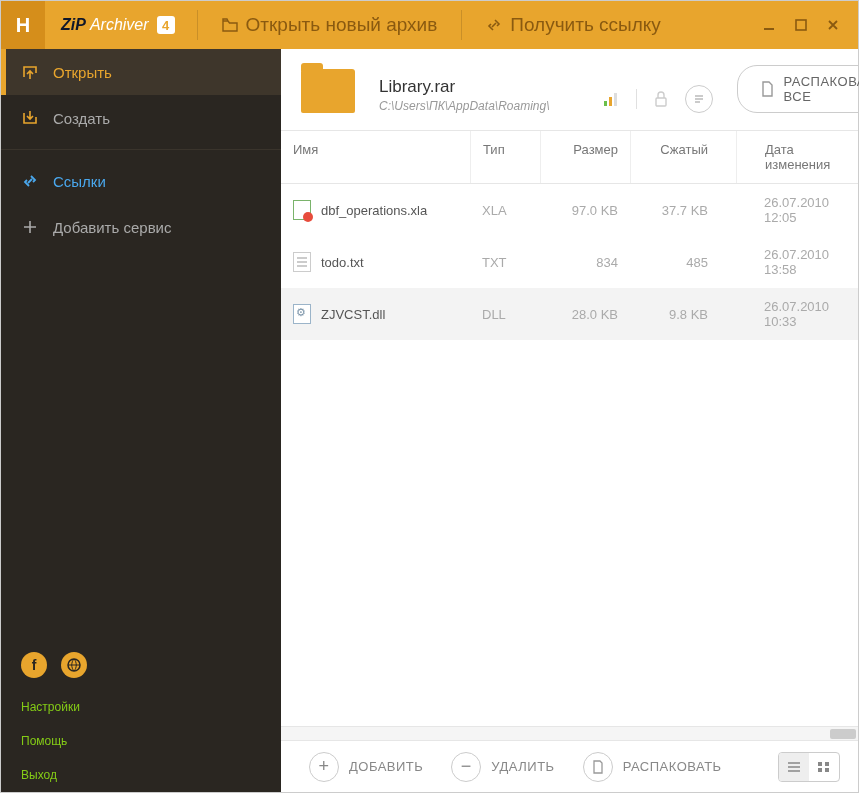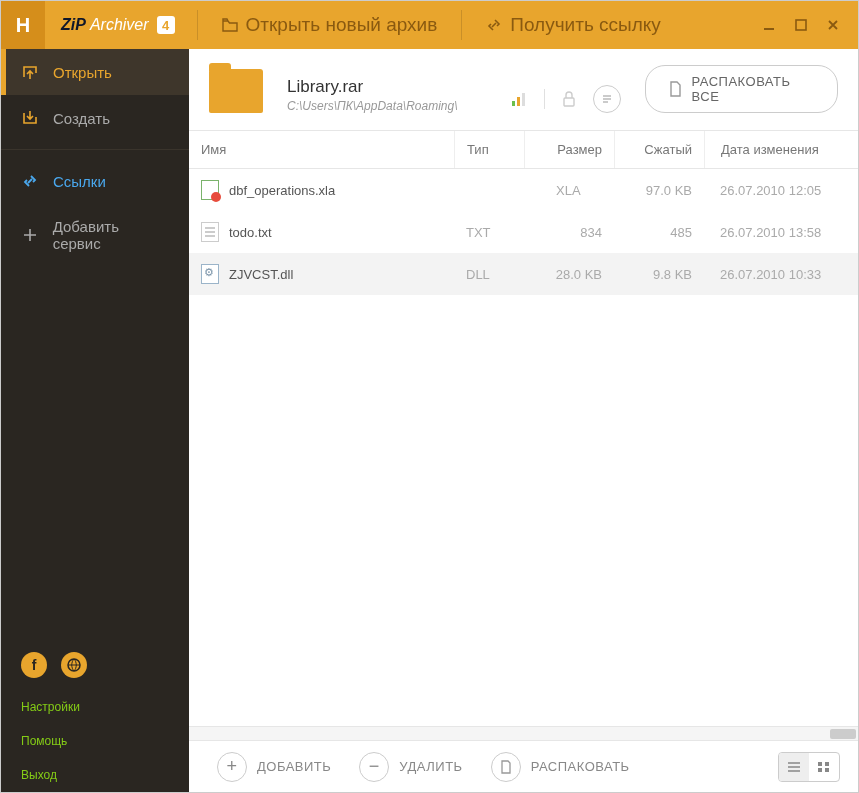--- a/index.html
+++ b/index.html
@@ -12,21 +12,21 @@
   .logo-text .zip { color:#0f172a; }
   .logo-text .arch { color:#fff; font-weight:normal; font-style: italic;}
   .logo-text .four { background:#fff; color:#e8a52d; border-radius:3px; width:18px; height:18px; display:inline-flex; align-items:center; justify-content:center; font-size:13px; font-style:normal; margin-left:4px;}
   .title-sep { width:1px; height:30px; background:#c98f28; margin: 0 6px;}
   .title-btn { display:flex; align-items:center; gap:8px; padding: 0 18px; color:#8a5a10; font-size:19px; cursor:pointer; height:48px;}
   .title-spacer { flex:1; }
   .win-controls { display:flex; gap:10px; padding-right:14px;}
   .win-ctrl { width:22px; height:22px; display:flex; align-items:center; justify-content:center; color:#8a5a10; cursor:pointer; font-size:16px;}
 
   .body-row { flex:1; display:flex; min-height:0;}
-  .sidebar { width: 188px; background: #2a2621; display:flex; flex-direction:column; color:#aaa;}
+  .sidebar { width: 280px; background: #2a2621; display:flex; flex-direction:column; color:#aaa;}
   .side-item { display:flex; align-items:center; gap:14px; padding: 14px 20px; font-size:15px; cursor:pointer; position:relative;}
   .side-item.active { background:#3e362b; color:#e8a52d; }
   .side-item.active::before { content:""; position:absolute; left:0; top:0; bottom:0; width:5px; background:#e8a52d;}
   .side-icon { width:18px; height:18px; display:flex; align-items:center; justify-content:center; color:inherit;}
   .side-sep { height:1px; background:#3a342c; margin:8px 0;}
   .links-item { color:#4aa8ee; }
   .side-flex { flex:1; }
   .social-row { display:flex; gap:14px; padding: 0 20px 12px;}
   .social { width:26px; height:26px; border-radius:50%; background:#e8a52d; display:flex; align-items:center; justify-content:center; color:#2a2621; font-weight:bold; font-size:14px; cursor:pointer;}
   .footer-link { padding:10px 20px; color:#84cc16; font-size:12px; cursor:pointer;}
@@ -43,21 +43,21 @@
   .hicon { width:28px; height:28px; display:flex; align-items:center; justify-content:center; color:#aaa; cursor:pointer;}
   .hicon.circ { border:1px solid #ccc; border-radius:50%;}
   .extract-btn { border:1px solid #ccc; border-radius:20px; padding:8px 22px; display:flex; align-items:center; gap:10px; color:#666; font-size:13px; letter-spacing:0.5px; cursor:pointer;}
 
   .table-head { display:flex; border-bottom:1px solid #e6e6e6; color:#777; font-size:13px;}
   .th, .td { padding:11px 12px; }
   .col-name { flex:1; min-width:0; }
   .col-type { width:70px; text-align:left; border-left:1px solid #eee;}
   .col-size { width:90px; text-align:right; border-left:1px solid #eee;}
   .col-packed { width:90px; text-align:right; border-left:1px solid #eee;}
-  .col-date { width:154px; text-align:left; padding-left:16px; border-left:1px solid #eee;}
+  .col-date { width:122px; text-align:left; padding-left:28px; border-left:1px solid #eee;margin-left:16px;}
   .table-body { flex:1; overflow:auto;}
   .row { display:flex; align-items:center; font-size:13px; color:#555; cursor:pointer;}
   .row:hover, .row.sel { background:#f3f3f3; }
   .row .col-type, .row .col-size, .row .col-packed, .row .col-date { color:#aaa; border-left:none;}
   .row .col-name { display:flex; align-items:center; gap:10px; white-space:nowrap; overflow:hidden; text-overflow:ellipsis;}
   .file-ico { width:18px; height:20px; background:#fff; border:1px solid #ccc; flex-shrink:0; position:relative;}
   .file-ico.xla { border-color:#7ab36b;}
   .file-ico.xla::after{content:""; position:absolute; right:-3px; bottom:-3px; width:10px; height:10px; background:#e74c3c; border-radius:50%;}
   .file-ico.txt::before { content:""; position:absolute; top:4px; left:3px; right:3px; height:2px; background:#ccc; box-shadow: 0 4px 0 #ccc, 0 8px 0 #ccc;}
   .file-ico.dll { border-color:#9bb4c9;}
@@ -225,20 +225,21 @@
       </div>
 
       <div class="table-body" id="tbody">
           <div class="row">
             <div class="td col-name">
               <span class="file-ico xla"></span>
               <span>dbf_operations.xla</span>
             </div>
             <div class="td col-type">XLA</div>
             <div class="td col-size">97.0 KB</div>
+            <div class="td col-packed">37.7 KB</div>
             <div class="td col-date">26.07.2010 12:05</div>
           </div>
           <div class="row">
             <div class="td col-name">
               <span class="file-ico txt"></span>
               <span>todo.txt</span>
             </div>
             <div class="td col-type">TXT</div>
             <div class="td col-size">834</div>
             <div class="td col-packed">485</div>

